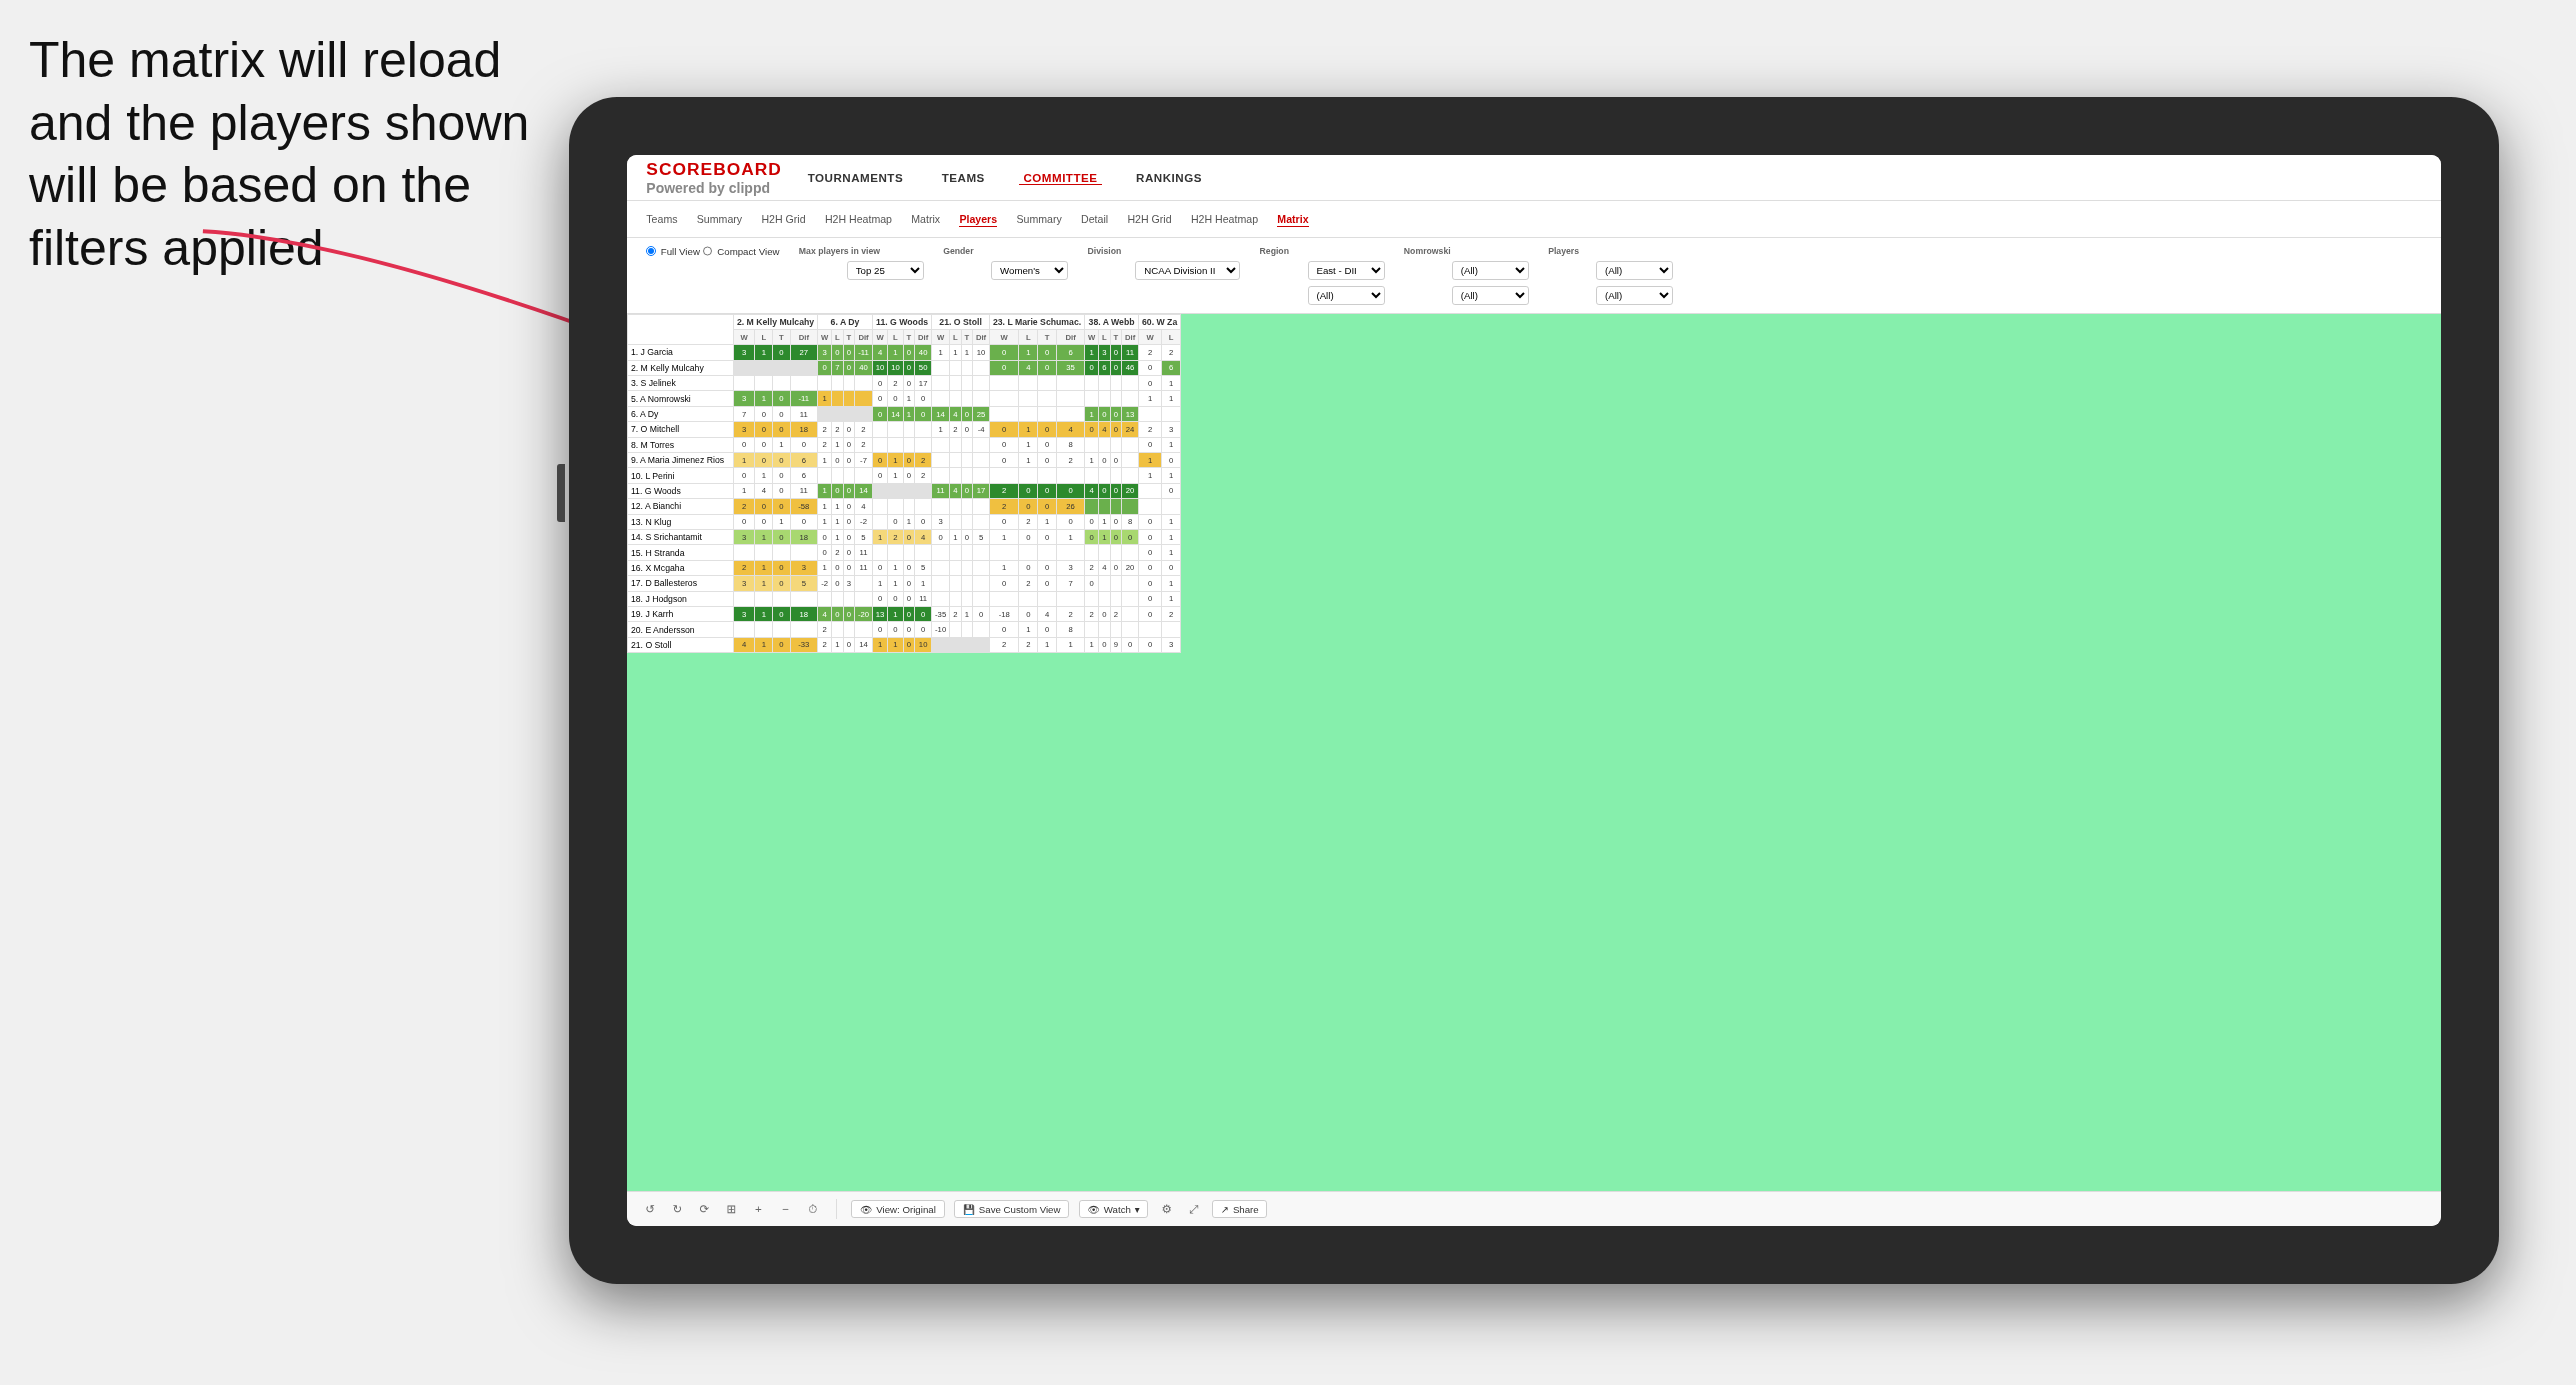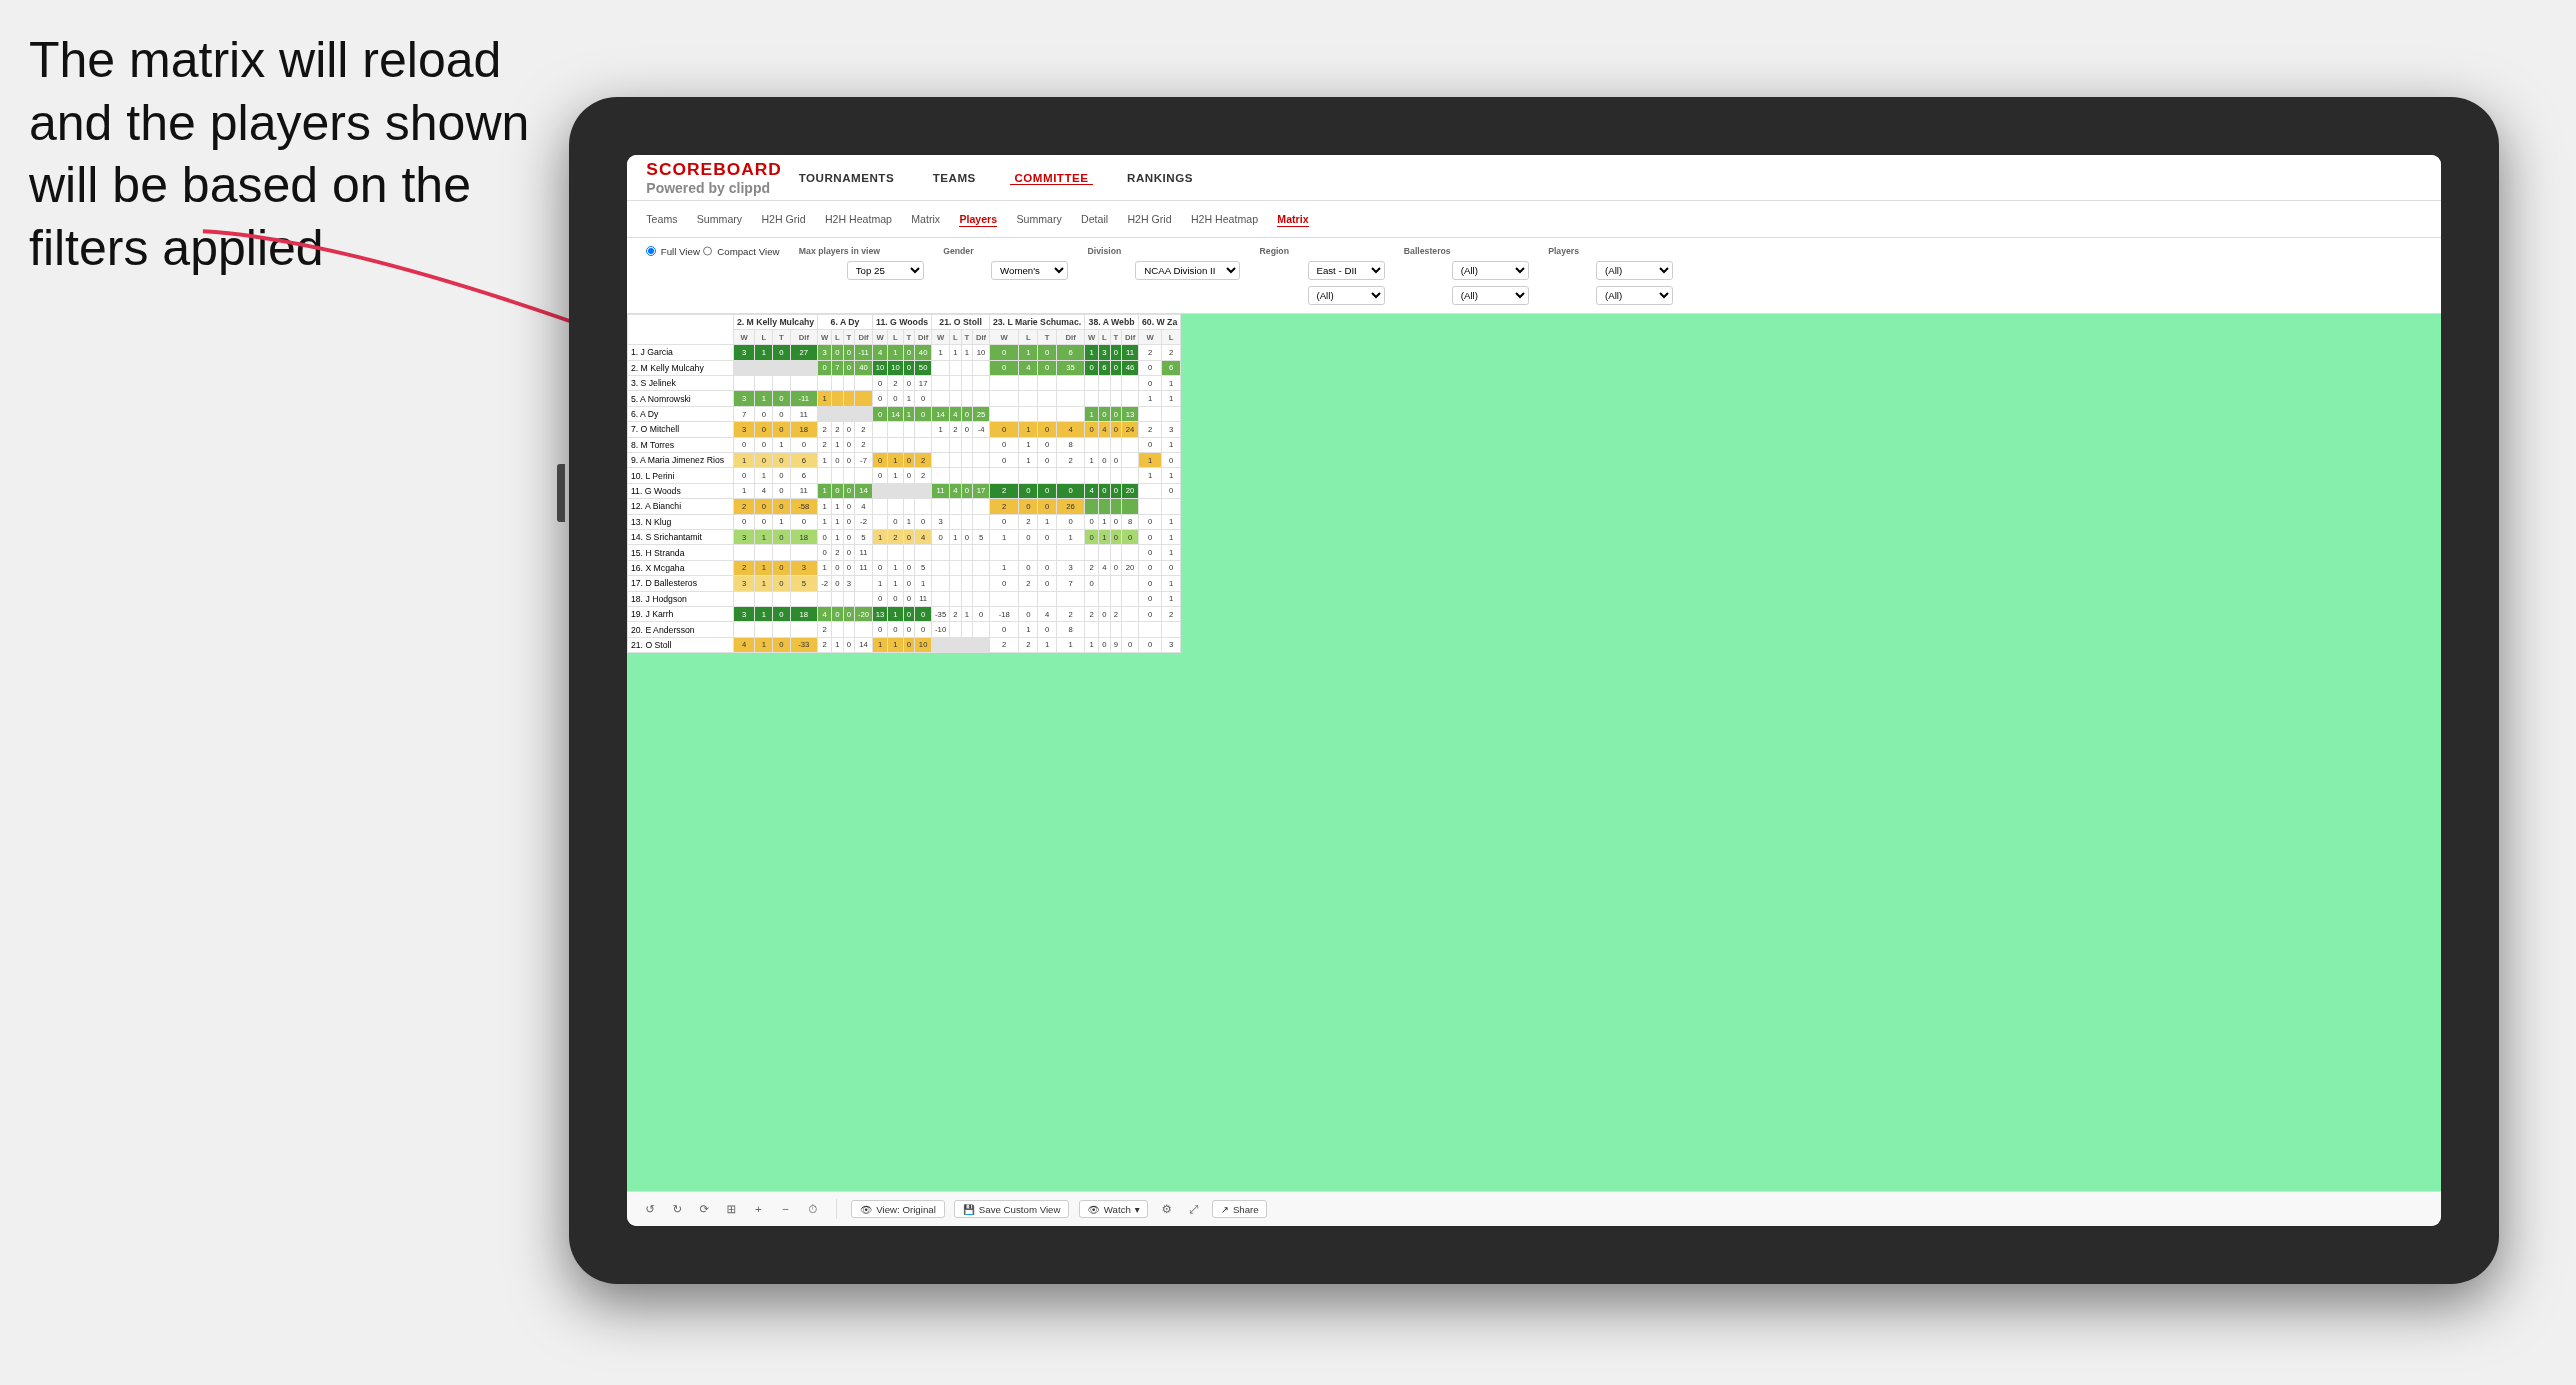--- a/index.html
+++ b/index.html
@@ -65,21 +65,21 @@
       align-items: center;
       padding: 0 19.3px;
       height: 46px;
       background: #fff;
       border-bottom: 1px solid #ddd;
     }
 
     .logo {
       display: flex;
       flex-direction: column;
-      margin-right: 12px;
+      margin-right: 21px;
     }
 
     .logo-main {
       font-size: 17.4px;
       font-weight: 900;
       color: #cc0000;
       letter-spacing: 1px;
     }
 
     .logo-sub {
@@ -386,21 +386,21 @@
           <div class="filter-label">Region</div>
           <select class="filter-select">
             <option>East - DII</option>
             <option>(All)</option>
           </select>
           <select class="filter-select" style="margin-top:1.9px;">
             <option>(All)</option>
           </select>
         </div>
         <div class="filter-group">
-          <div class="filter-label">Ballesteros</div>
+          <div class="filter-label">Nomrowski</div>
           <select class="filter-select">
             <option>(All)</option>
           </select>
           <select class="filter-select" style="margin-top:1.9px;">
             <option>(All)</option>
           </select>
         </div>
         <div class="filter-group">
           <div class="filter-label">Players</div>
           <select class="filter-select">

